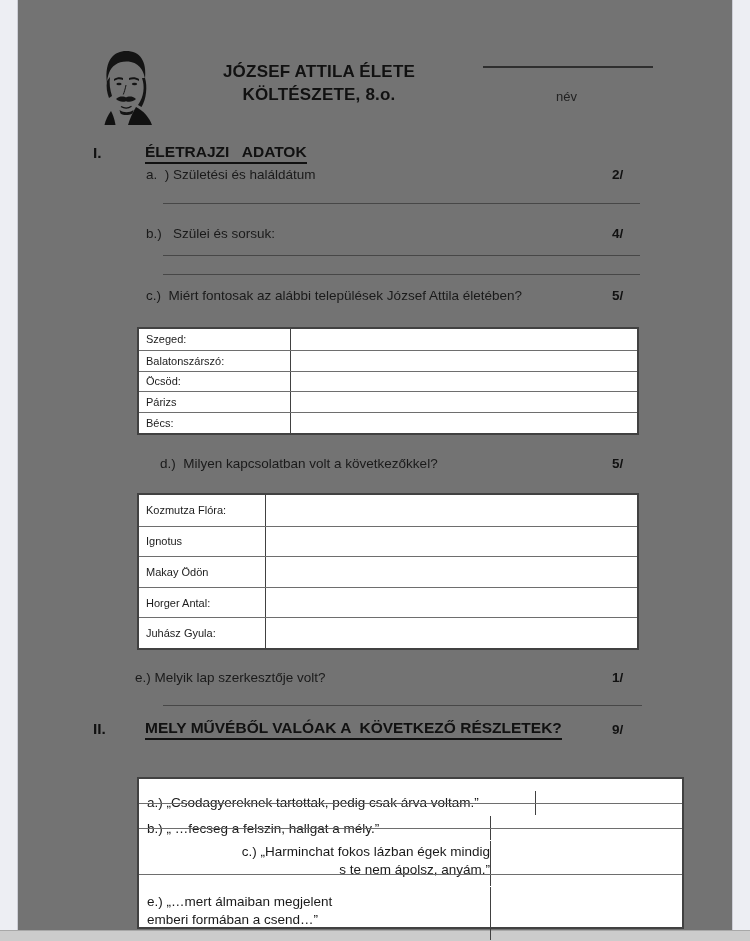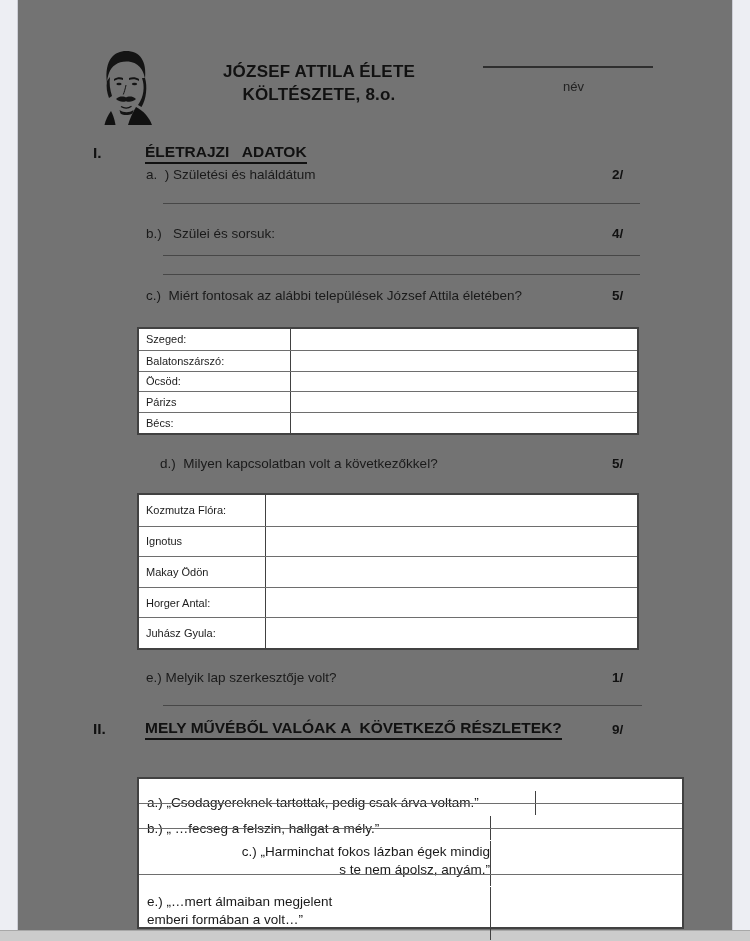--- a/index.html
+++ b/index.html
@@ -70,21 +70,21 @@
       <path d="M24.5 63 C28.5 66 34.5 66 38.5 63 L37.5 66.5 C33.5 68.5 28.5 68.5 25.5 66.5 Z" fill="#141414"></path>
     </svg>
   </div>
 
   <div class="abs title" style="left:189px;top:61px;">
     <div>JÓZSEF ATTILA ÉLETE</div>
     <div>KÖLTÉSZETE, 8.o.</div>
   </div>
 
   <div class="abs name-line" style="left:483px;top:66px;width:170px;"></div>
-  <div class="abs name-label" style="left:556px;top:79px;margin-left:7px;">név</div>
+  <div class="abs name-label" style="left:556px;top:89px;">név</div>
 
   <div class="abs sec-numeral" style="left:93px;top:144px;">I.</div>
   <div class="abs" style="left:145px;top:143px;">
     <span class="sec-heading">ÉLETRAJZI   ADATOK</span>
   </div>
 
   <div class="abs q-text" style="left:146px;top:167px;">a.  ) Születési és haláldátum</div>
   <div class="abs score" style="left:612px;top:167px;">2/</div>
   <div class="abs ans-line" style="left:163px;top:203px;width:477px;"></div>
 
@@ -138,21 +138,21 @@
     <div class="row">
       <div class="cell-label">Horger Antal:</div>
       <div class="cell-answer"></div>
     </div>
     <div class="row">
       <div class="cell-label">Juhász Gyula:</div>
       <div class="cell-answer"></div>
     </div>
   </div>
 
-  <div class="abs q-text" style="left:146px;top:670px;">e.) Melyik lap szerkesztője volt?</div>
+  <div class="abs q-text" style="left:135px;top:670px;">e.) Melyik lap szerkesztője volt?</div>
   <div class="abs score" style="left:612px;top:670px;">1/</div>
   <div class="abs ans-line" style="left:163px;top:705px;width:479px;"></div>
 
   <div class="abs sec-numeral" style="left:93px;top:720px;">II.</div>
   <div class="abs" style="left:145px;top:719px;">
     <span class="sec-heading">MELY MŰVÉBŐL VALÓAK A  KÖVETKEZŐ RÉSZLETEK?</span>
   </div>
   <div class="abs score" style="left:612px;top:722px;">9/</div>
 
   <div class="tbl t3" style="left:137px;top:777px;width:547px;height:152px;">
@@ -171,19 +171,19 @@
     <div class="row row-c">
       <div class="cell-quote">
         <div>c.) „Harminchat fokos lázban égek mindig</div>
         <div>s te nem ápolsz, anyám.”</div>
       </div>
       <div class="cell-answer"></div>
     </div>
     <div class="row row-e">
       <div class="cell-quote">
         <div>e.) „…mert álmaiban megjelent</div>
-        <div>emberi formában a volt…”</div>
+        <div>emberi formában a csend…”</div>
       </div>
       <div class="cell-answer"></div>
     </div>
   </div>
 
 </div>
 
 </body></html>

